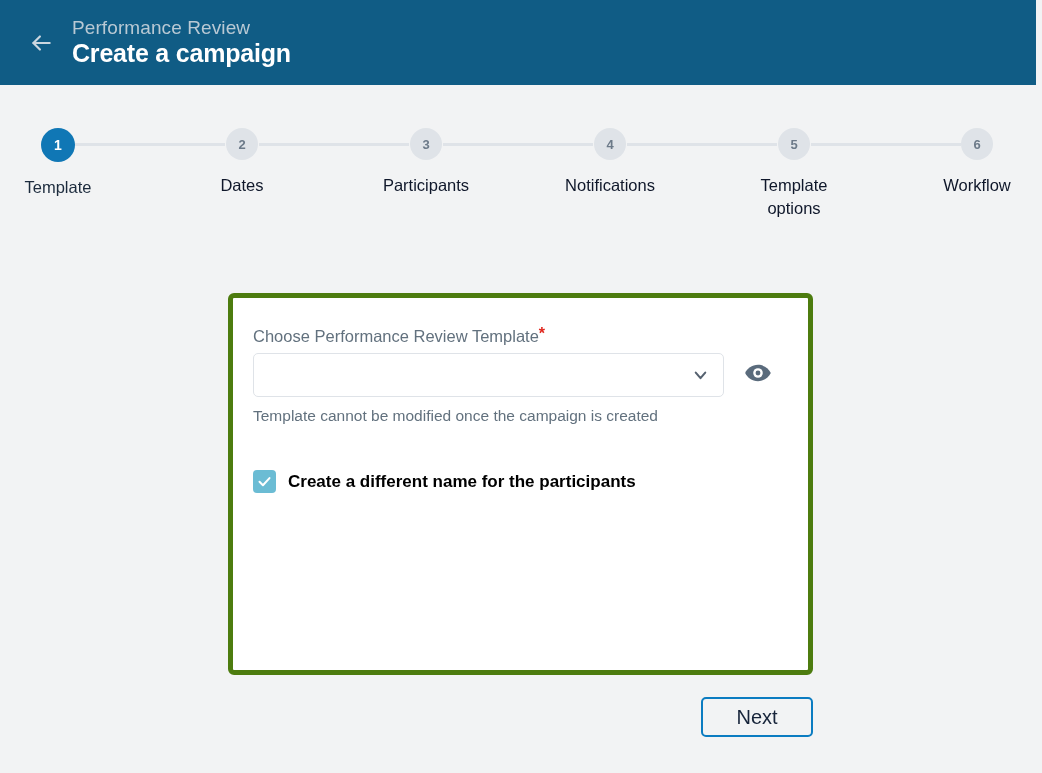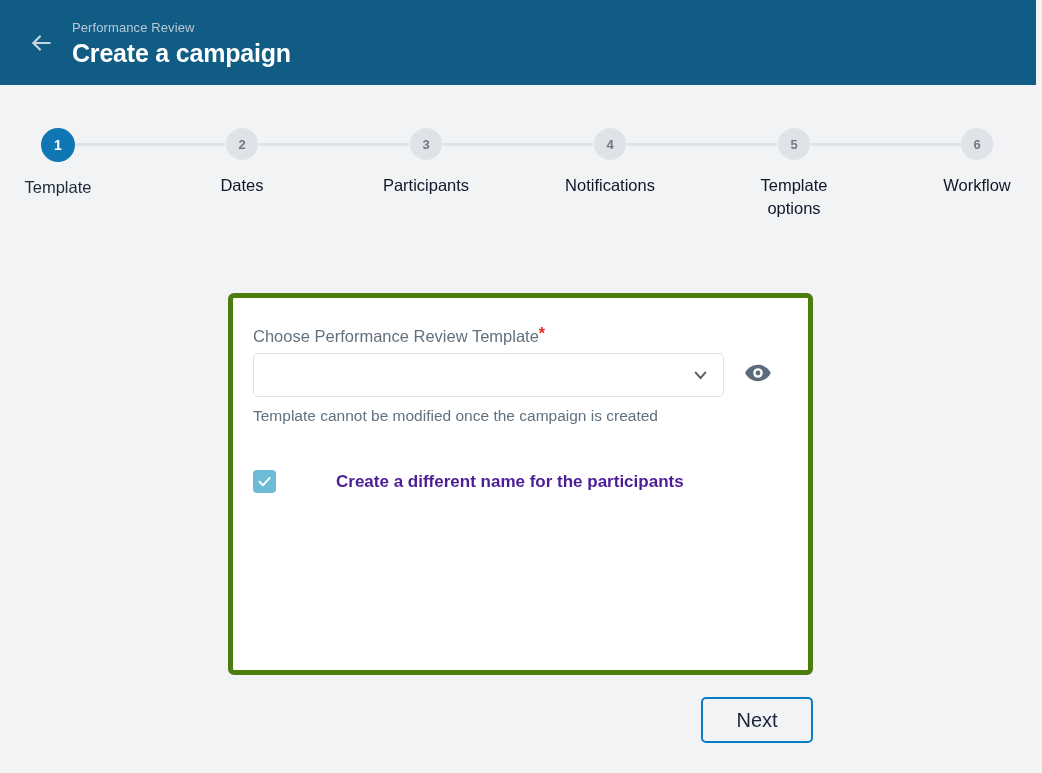--- a/index.html
+++ b/index.html
@@ -49,21 +49,21 @@
   }
   .back-btn svg { display: block; }
 
   .header-text {
     margin-left: 8px;
     display: flex;
     flex-direction: column;
     justify-content: center;
   }
   .header-eyebrow {
-    font-size: 13px;
+    font-size: 19px;
     color: #b9c9d4;
     line-height: 20px;
     letter-spacing: 0.1px;
   }
   .header-title {
     font-size: 25px;
     font-weight: bold;
     color: #ffffff;
     line-height: 30px;
     letter-spacing: -0.2px;
@@ -248,43 +248,42 @@
     background: #6bbcd4;
     display: flex;
     align-items: center;
     justify-content: center;
     flex: none;
   }
 
   .checkbox-label {
     font-size: 17px;
     font-weight: bold;
-    color: #4c1d95;
+    color: #000000;
     line-height: 22px;
-    margin-left: 48px;
   }
 
   
   .sp-template-to-hr { height: 22px; }
   .sp-hr-to-check { height: 21px; }
   .sp-check-to-part { height: 17px; }
 
   
   .footer {
     position: absolute;
     left: 228px;
     top: 697px;
     width: 585px;
     display: flex;
     justify-content: flex-end;
   }
 
   .next-btn {
     min-width: 112px;
-    height: 46px;
+    height: 40px;
     border: 2px solid #0b7cc1;
     border-radius: 5px;
     background: transparent;
     font-family: "Liberation Sans", sans-serif;
     font-size: 20px;
     color: #17243a;
     cursor: pointer;
     padding: 0 22px;
     line-height: 1;
   }

